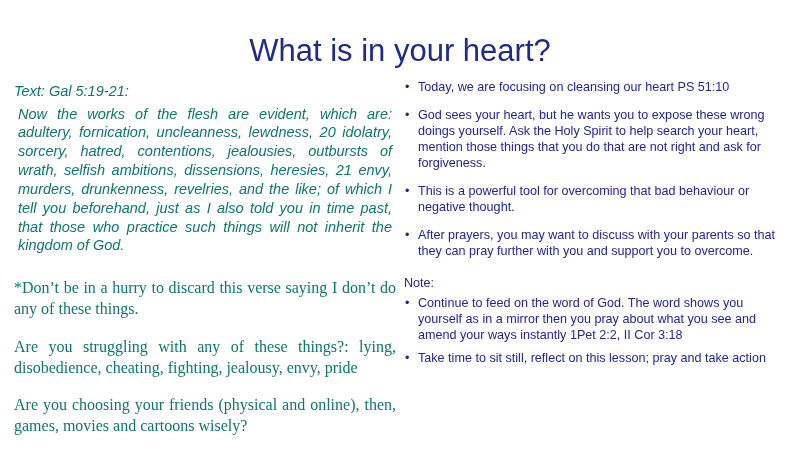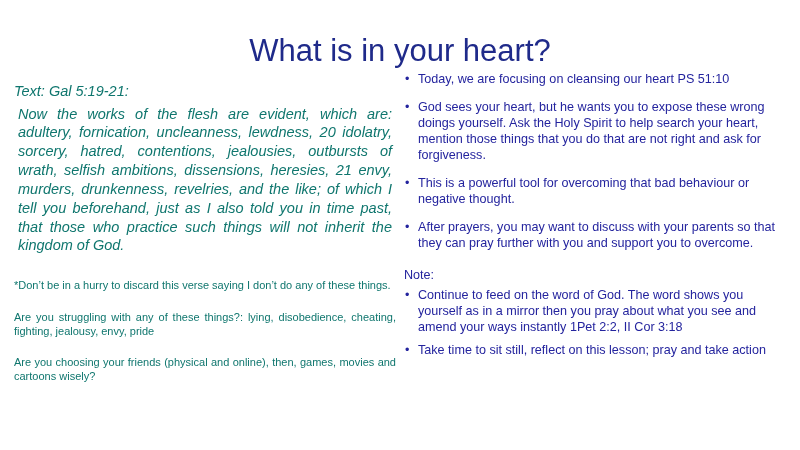--- a/index.html
+++ b/index.html
@@ -34,42 +34,43 @@
   .col-left {
     position: absolute;
     left: 14px;
     top: 82px;
     width: 382px;
     color: #0f766e;
   }
   .col-right {
     position: absolute;
     left: 404px;
-    top: 72px;
+    top: 80px;
     width: 386px;
     color: #24249e;
   }
   .ref-line {
     font-size: 14.5px;
     font-style: italic;
     line-height: 1.28;
     margin: 0 0 0 0;
   }
   .verse {
     font-size: 14.5px;
     font-style: italic;
     line-height: 1.3;
     text-align: justify;
     margin: 4px;
   }
   .para {
-    font-size: 11px;
+    font-size: 16px;
     line-height: 1.3;
     text-align: justify;
     margin: 0;
+    font-family: Liberation Serif, serif;
   }
   .gap-lg { height: 19px; }
   .gap-md { height: 17px; }
   ul.bullets {
     list-style: none;
     margin: 0;
     padding: 0;
   }
   ul.bullets > li {
     position: relative;

